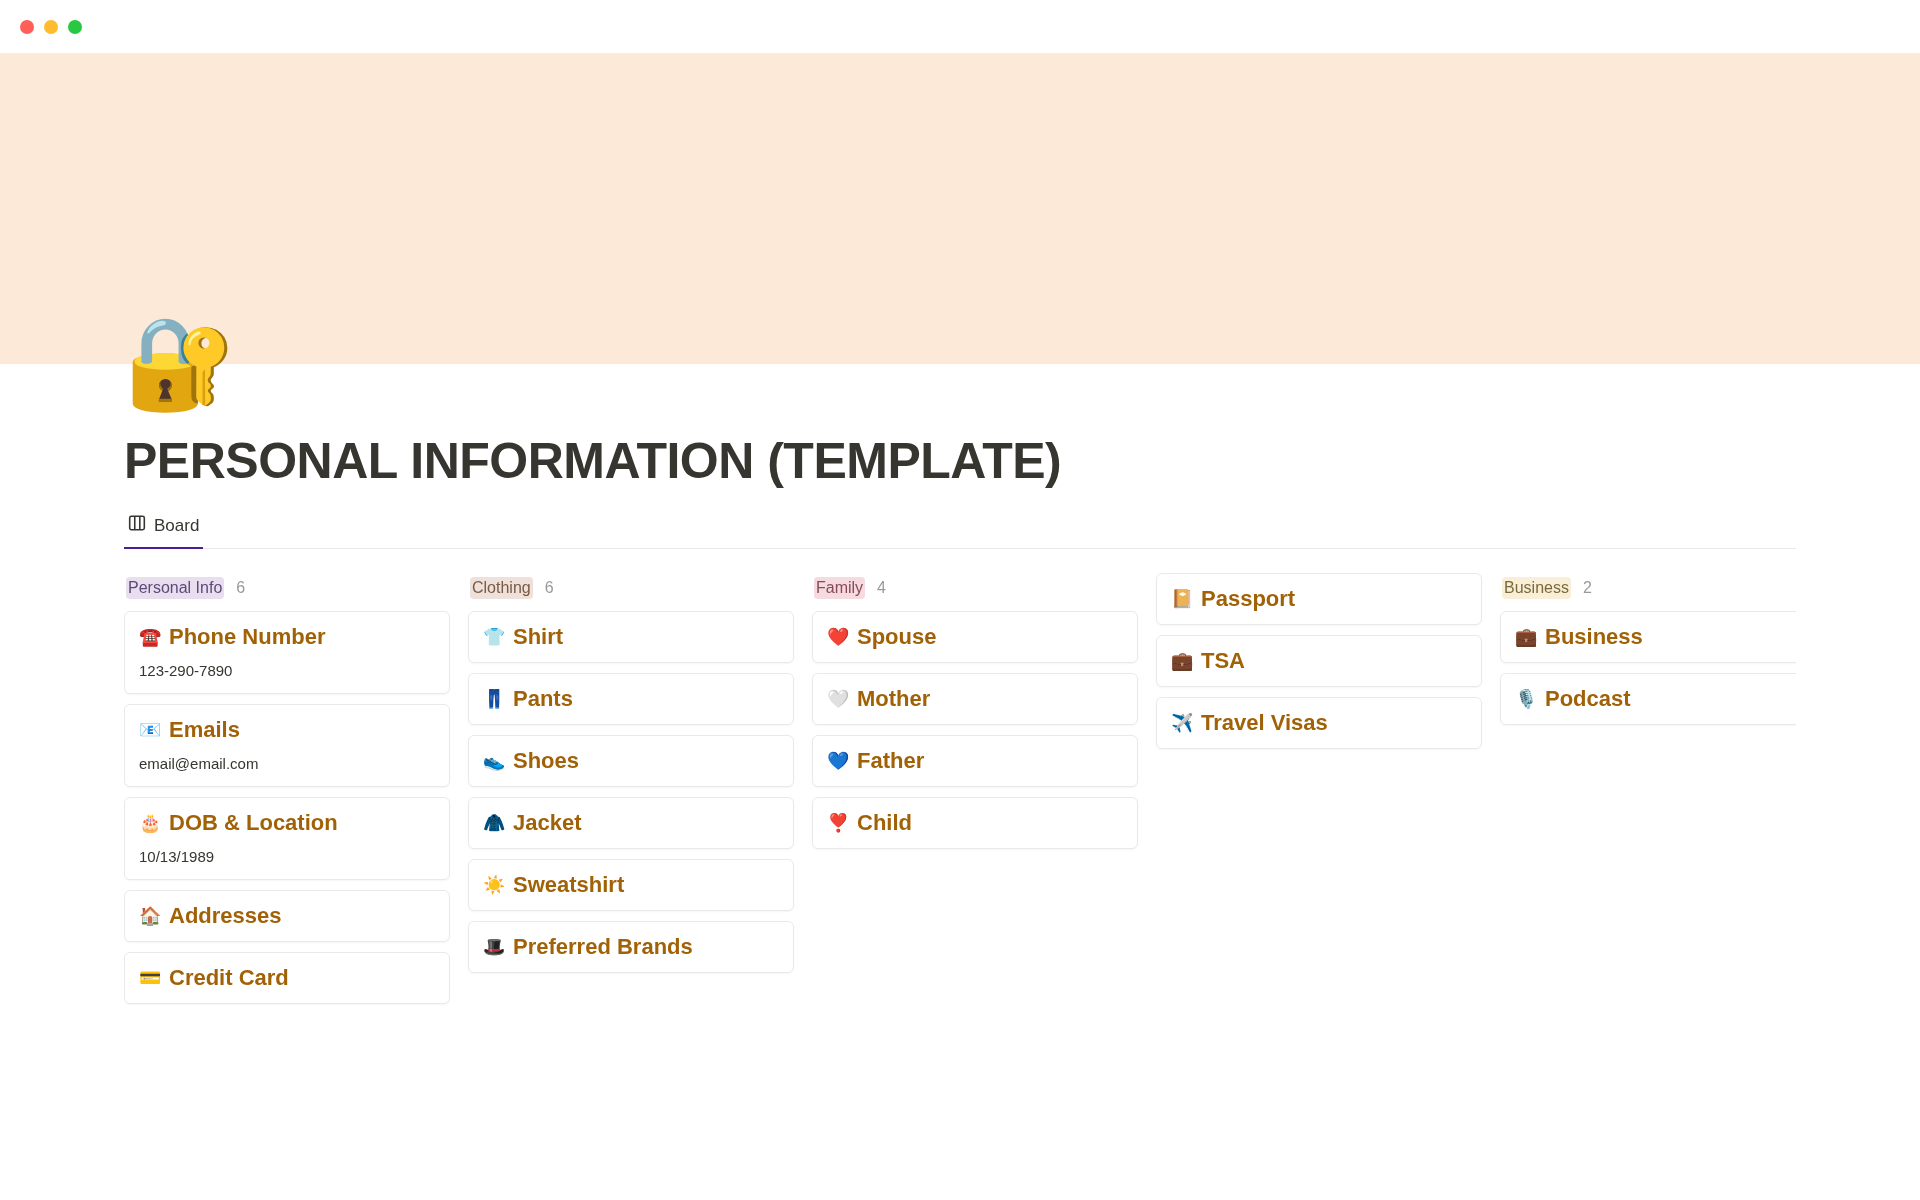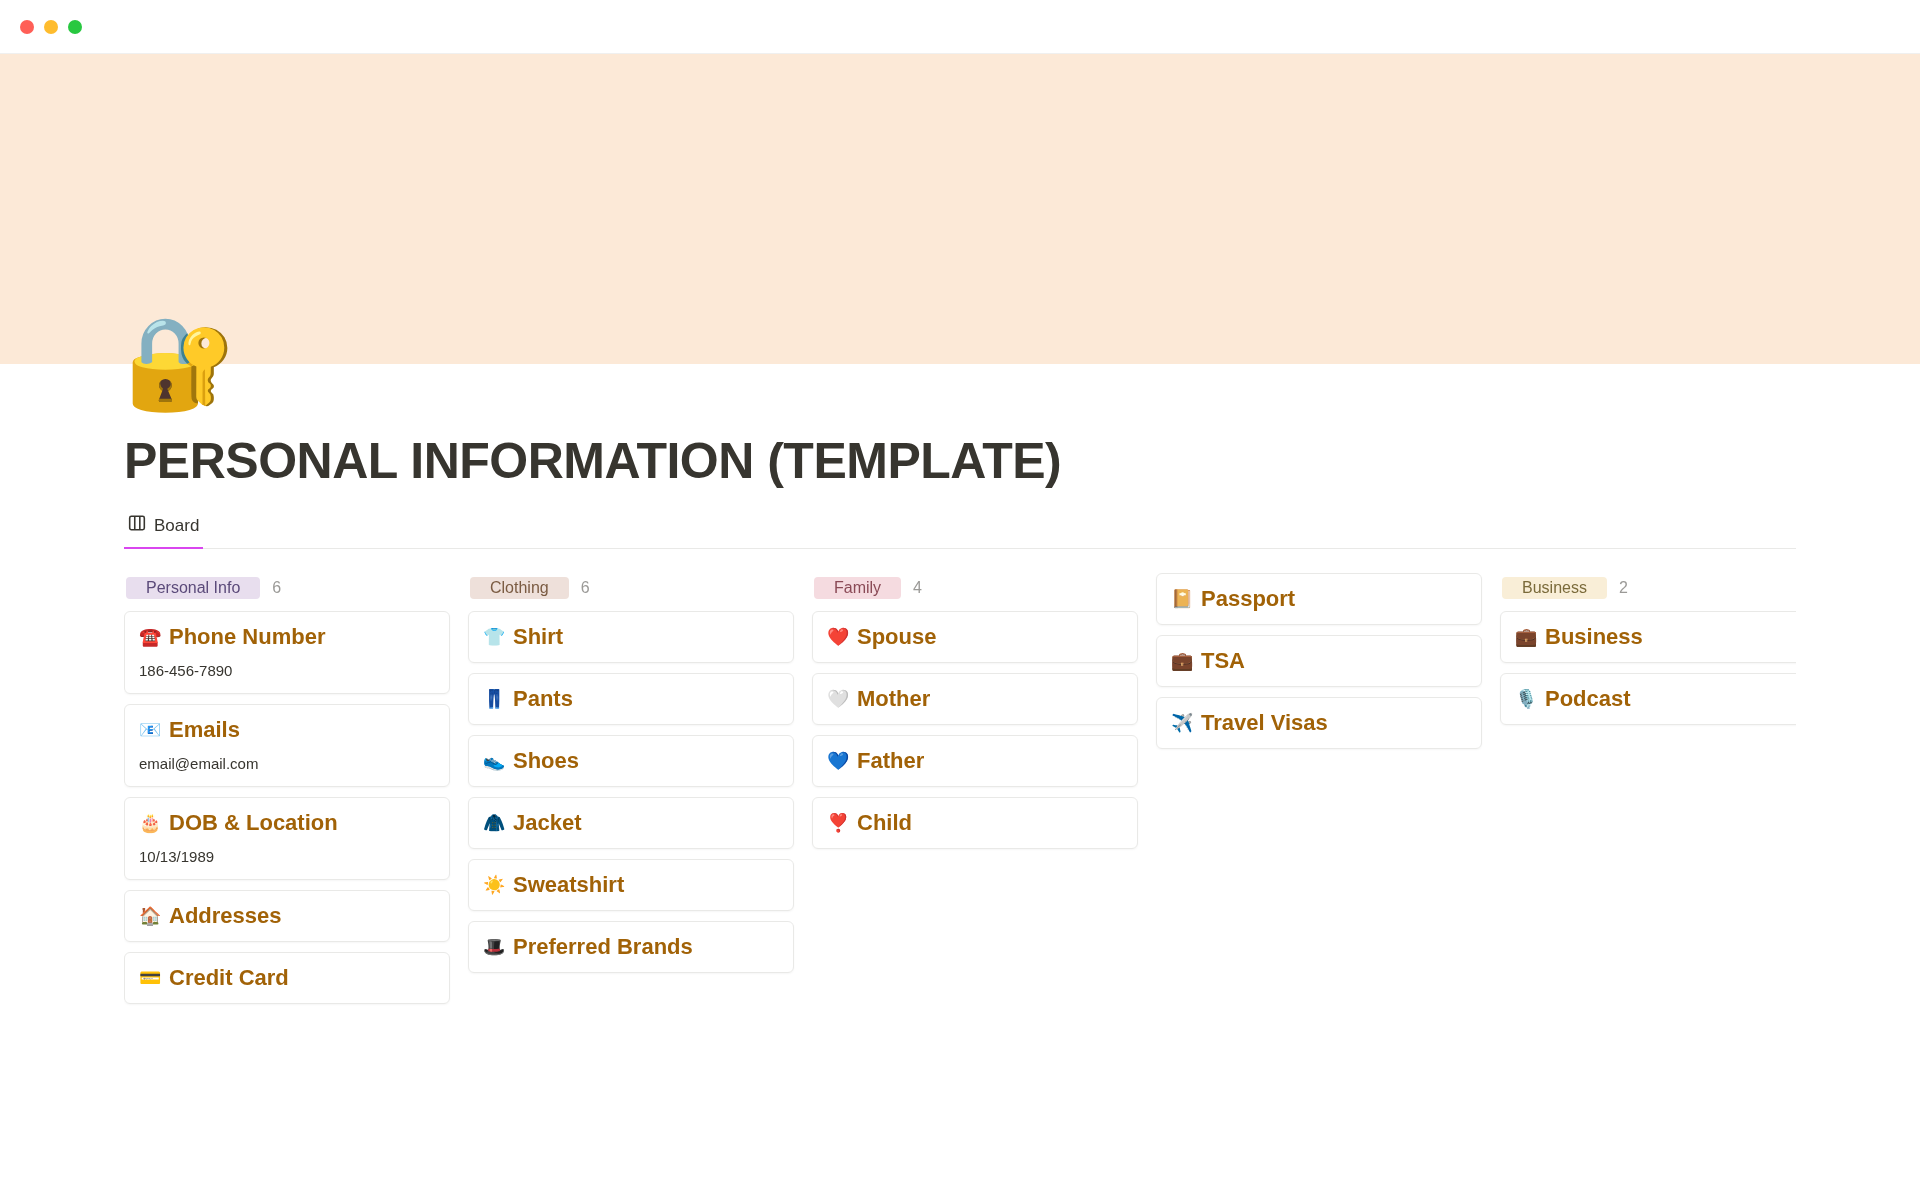--- a/index.html
+++ b/index.html
@@ -56,21 +56,21 @@
     border-bottom: 1px solid #e9e9e7;
   }
   .tab {
     display: flex;
     align-items: center;
     gap: 8px;
     padding: 8px 4px 10px 4px;
     font-size: 17px;
     font-weight: 500;
     color: #37352f;
-    border-bottom: 2px solid #d946ef;
+    border-bottom: 2px solid #4c1d95;
     margin-bottom: -1px;
   }
   .tab svg { width: 18px; height: 18px; }
 
   .board {
     display: flex;
     gap: 18px;
     padding-top: 24px;
     overflow-x: auto;
   }
@@ -79,21 +79,21 @@
     min-width: 326px;
   }
   .column-header {
     display: flex;
     align-items: center;
     gap: 12px;
     padding: 4px 2px 12px 2px;
   }
   .tag {
     display: inline-block;
-    padding: 2px 20px;
+    padding: 2px 2px;
     border-radius: 4px;
     font-size: 16px;
     font-weight: 500;
   }
   .count {
     color: #9b9a97;
     font-size: 16px;
     font-weight: 400;
   }
   .card {
@@ -169,21 +169,21 @@
       <div class="column">
         <div class="column-header">
           <span class="tag tag-purple">Personal Info</span>
           <span class="count">6</span>
         </div>
         <div class="card">
           <div class="card-title-row">
             <span class="card-icon">☎️</span>
             <span class="card-title">Phone Number</span>
           </div>
-          <div class="card-body">186-456-7890</div>
+          <div class="card-body">123-290-7890</div>
         </div>
         <div class="card">
           <div class="card-title-row">
             <span class="card-icon">📧</span>
             <span class="card-title">Emails</span>
           </div>
           <div class="card-body">email@email.com</div>
         </div>
         <div class="card">
           <div class="card-title-row">

